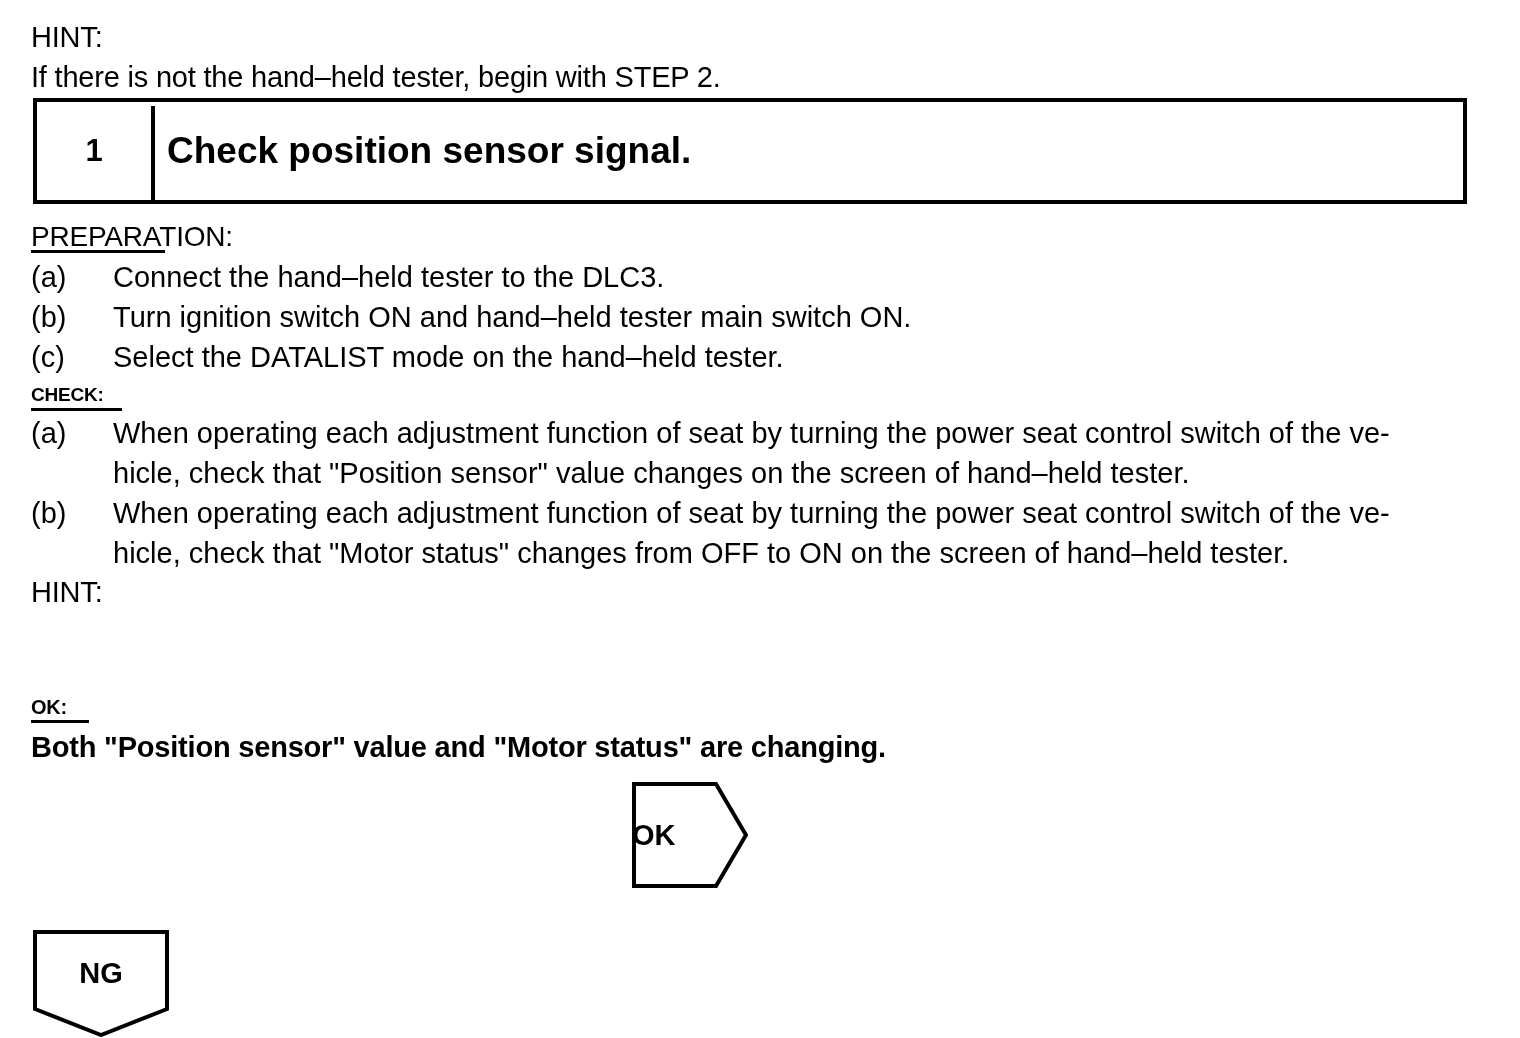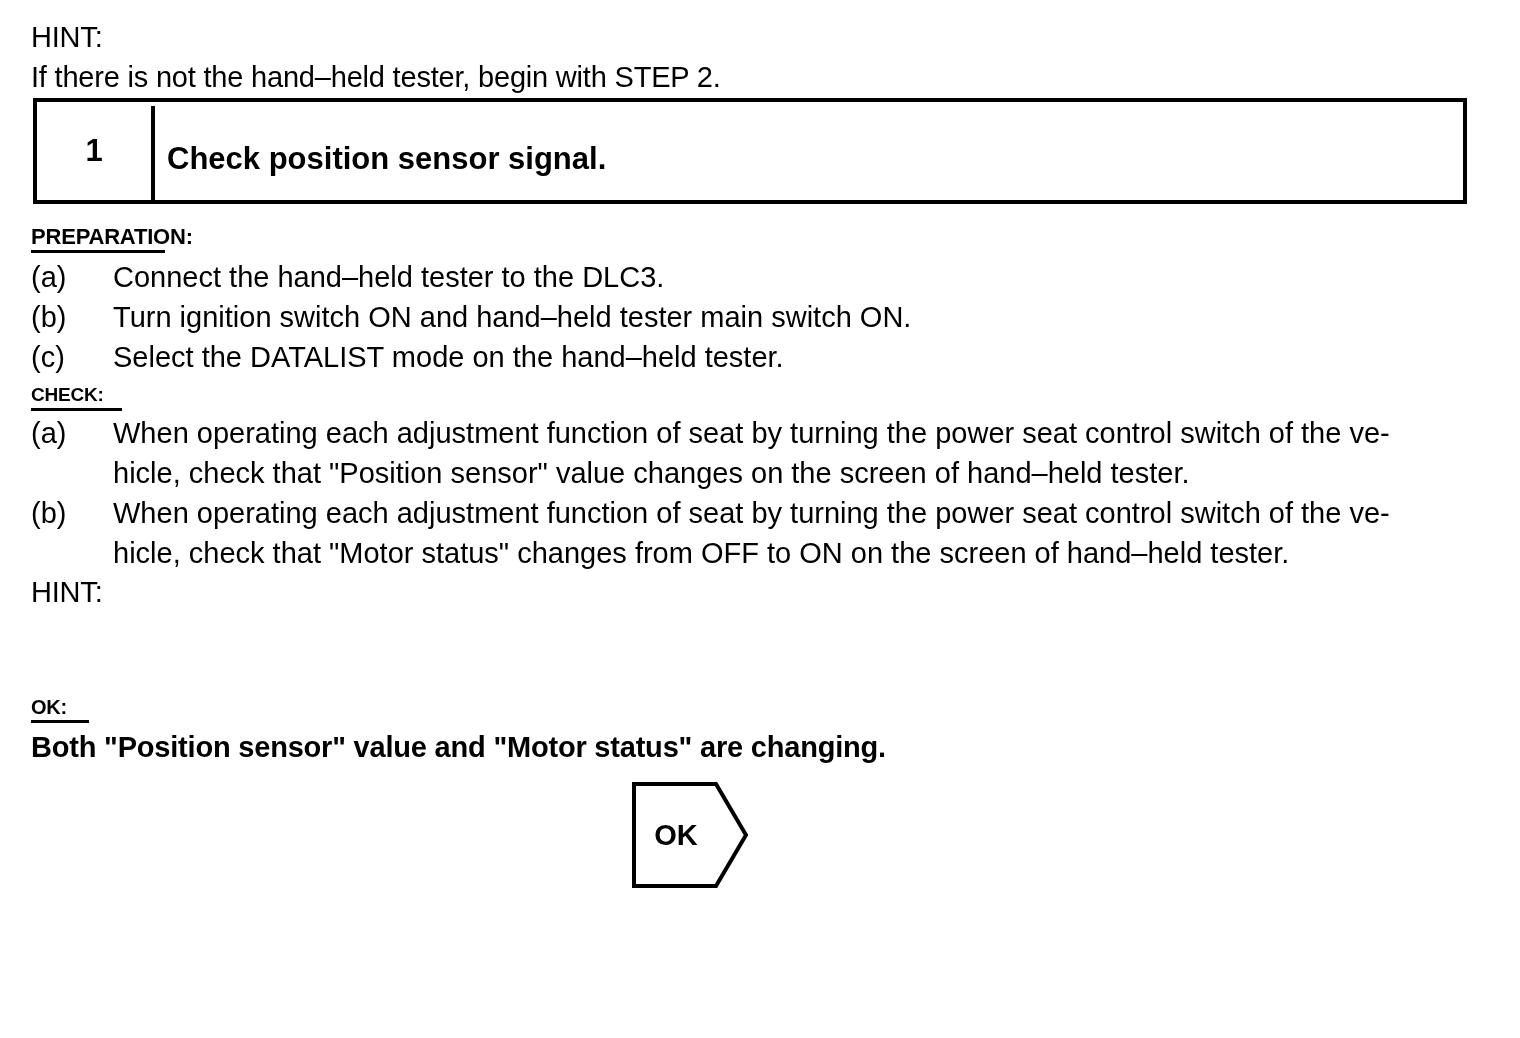--- a/index.html
+++ b/index.html
@@ -70,30 +70,30 @@
     width: 114px;
     height: 98px;
     line-height: 98px;
     text-align: center;
     font-size: 31px;
     font-weight: bold;
   }
   #step-title {
     position: absolute;
     left: 130px;
-    top: 8px;
+    top: 0;
     height: 114px;
     line-height: 98px;
-    font-size: 31px;
-    font-weight: bold;
-    white-space: pre;
-  }
-
-  
-  #preparation-heading { left: 31px; top: 203px; font-size: 22px; font-weight: bold; }
+    font-size: 37px;
+    font-weight: bold;
+    white-space: pre;
+  }
+
+  
+  #preparation-heading { left: 31px; top: 203px; font-size: 28px; font-weight: normal; }
   #preparation-rule    { left: 31px; top: 236px; width: 134px; }
 
   #check-heading { left: 31px; top: 361px; font-size: 19px; font-weight: bold; }
   #check-rule    { left: 31px; top: 394px; width: 91px; }
 
   #ok-heading { left: 31px; top: 673px; font-size: 20px; font-weight: bold; }
   #ok-rule    { left: 31px; top: 706px; width: 58px; }
 
   
   .list-item {
@@ -156,21 +156,20 @@
     height: 106px;
   }
   #ok-pentagon svg { display: block; }
   #ok-pentagon-label {
     position: absolute;
     left: 0;
     top: 0;
     width: 88px;
     height: 106px;
     line-height: 106px;
-    text-align: center;
     font-size: 29px;
     font-weight: bold;
   }
   #ok-result-box {
     position: absolute;
     left: 124px;
     top: 0;
     width: 738px;
     height: 106px;
     border: 4px solid #000;
@@ -261,14 +260,20 @@
 
   <div id="ok-branch">
     <div id="ok-pentagon">
       <svg width="116" height="106" viewBox="0 0 116 106" xmlns="http://www.w3.org/2000/svg">
         <polygon points="2,2 84,2 114,53 84,104 2,104" fill="#ffffff" stroke="#000000" stroke-width="4" stroke-linejoin="miter"></polygon>
       </svg>
       <div id="ok-pentagon-label">OK</div>
     </div>
   </div>
 
+  <div id="ng-badge">
+    <svg width="136" height="107" viewBox="0 0 136 107" xmlns="http://www.w3.org/2000/svg">
+      <polygon points="2,2 134,2 134,79 68,105 2,79" fill="#ffffff" stroke="#000000" stroke-width="4" stroke-linejoin="miter"></polygon>
+    </svg>
+    <div id="ng-badge-label">NG</div>
+  </div>
 
 </div>
 
 </body></html>

